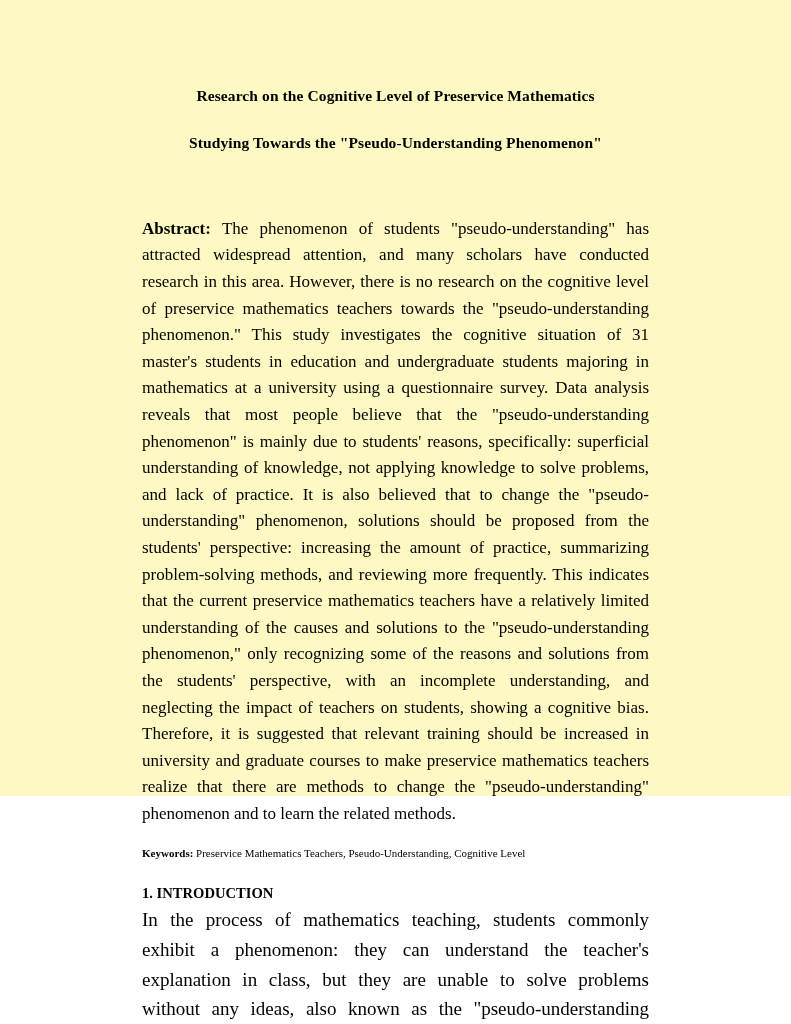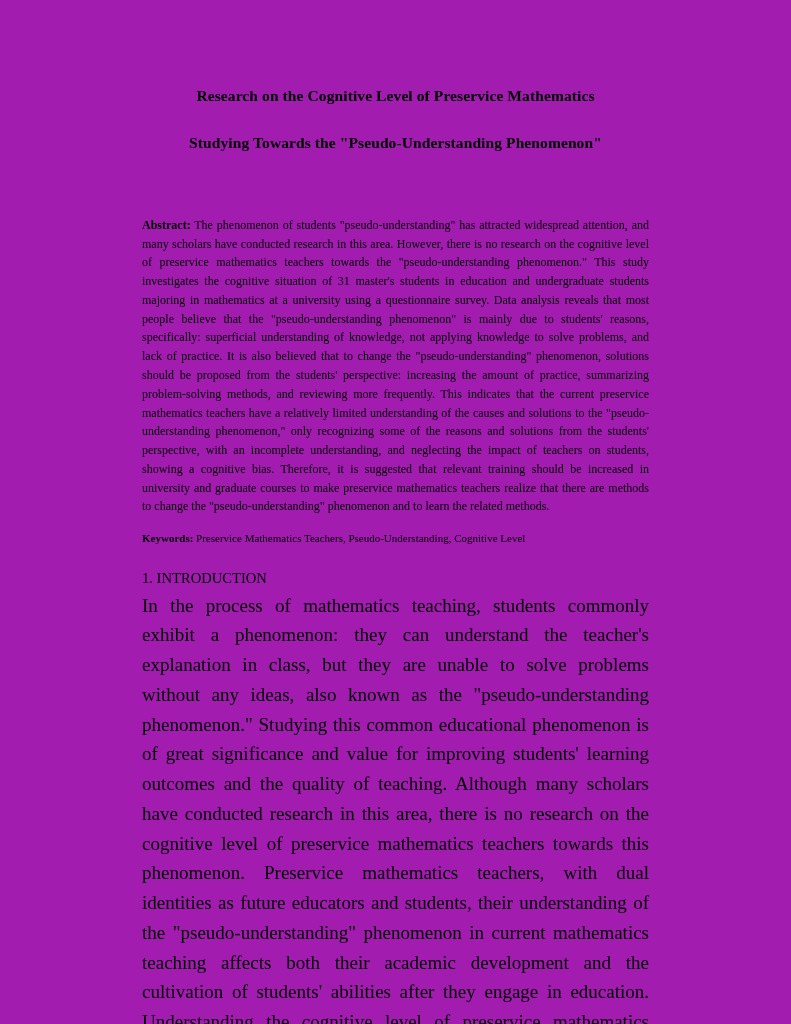--- a/index.html
+++ b/index.html
@@ -9,43 +9,43 @@
   }
   body {
     width: 791px;
     height: 1024px;
     font-family: "Liberation Serif", serif;
     color: #000000;
   }
   .page {
     position: relative;
     width: 791px;
-    height: 1024px;
-    background: #a21caf;
+    height: 796px;
+    background: #fef9c3;
     box-sizing: border-box;
     padding: 86px 142px 0 142px;
   }
   .title {
     text-align: center;
     font-weight: bold;
     font-size: 15.5px;
     line-height: 1.35;
     letter-spacing: 0.1px;
     margin: 0;
   }
   .title-line-1 {
     display: block;
     margin-bottom: 26px;
   }
   .title-line-2 {
     display: block;
   }
   .abstract {
     margin-top: 62px;
-    font-size: 12px;
+    font-size: 17px;
     line-height: 1.565;
     text-align: justify;
     text-justify: inter-word;
     hyphens: none;
   }
   .abstract .lead {
     font-weight: bold;
   }
   .keywords {
     margin-top: 14px;
@@ -53,21 +53,21 @@
     line-height: 1.565;
     text-align: justify;
   }
   .keywords .lead {
     font-weight: bold;
   }
   .section-heading {
     margin-top: 21px;
     margin-bottom: 0;
     font-size: 14.6px;
-    font-weight: normal;
+    font-weight: bold;
     line-height: 1.4;
   }
   .body-para {
     margin-top: 2px;
     font-size: 19px;
     line-height: 1.565;
     text-align: justify;
     text-justify: inter-word;
   }
 </style>

